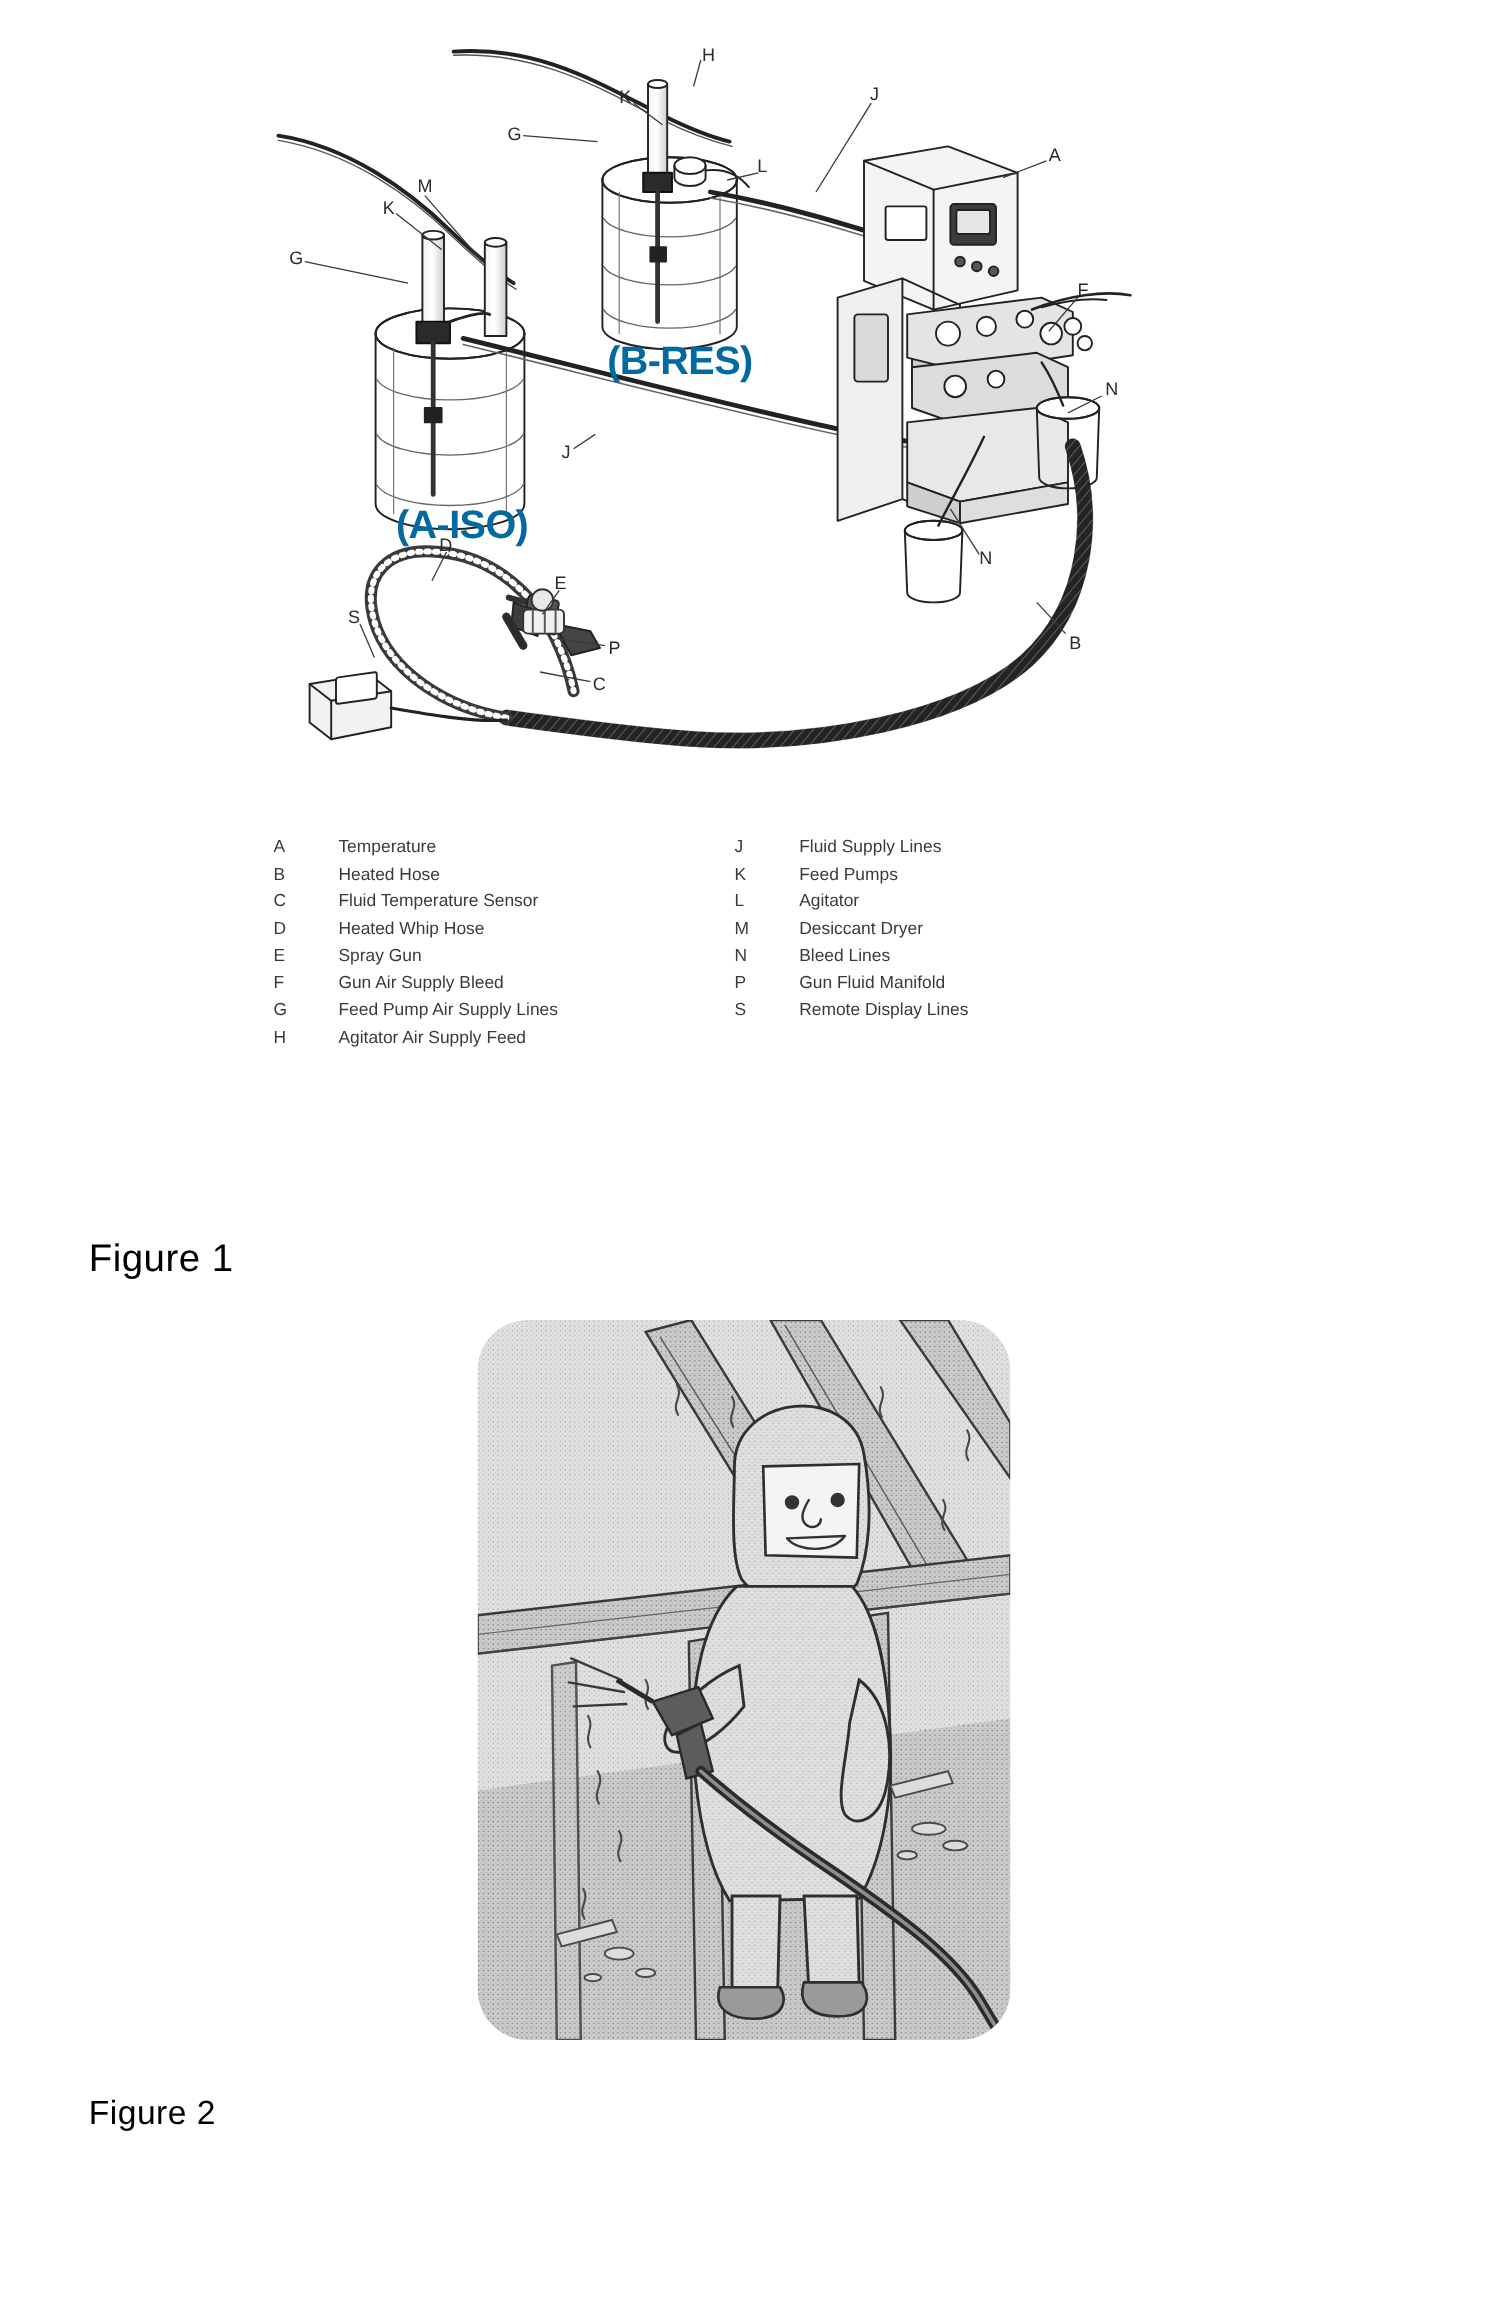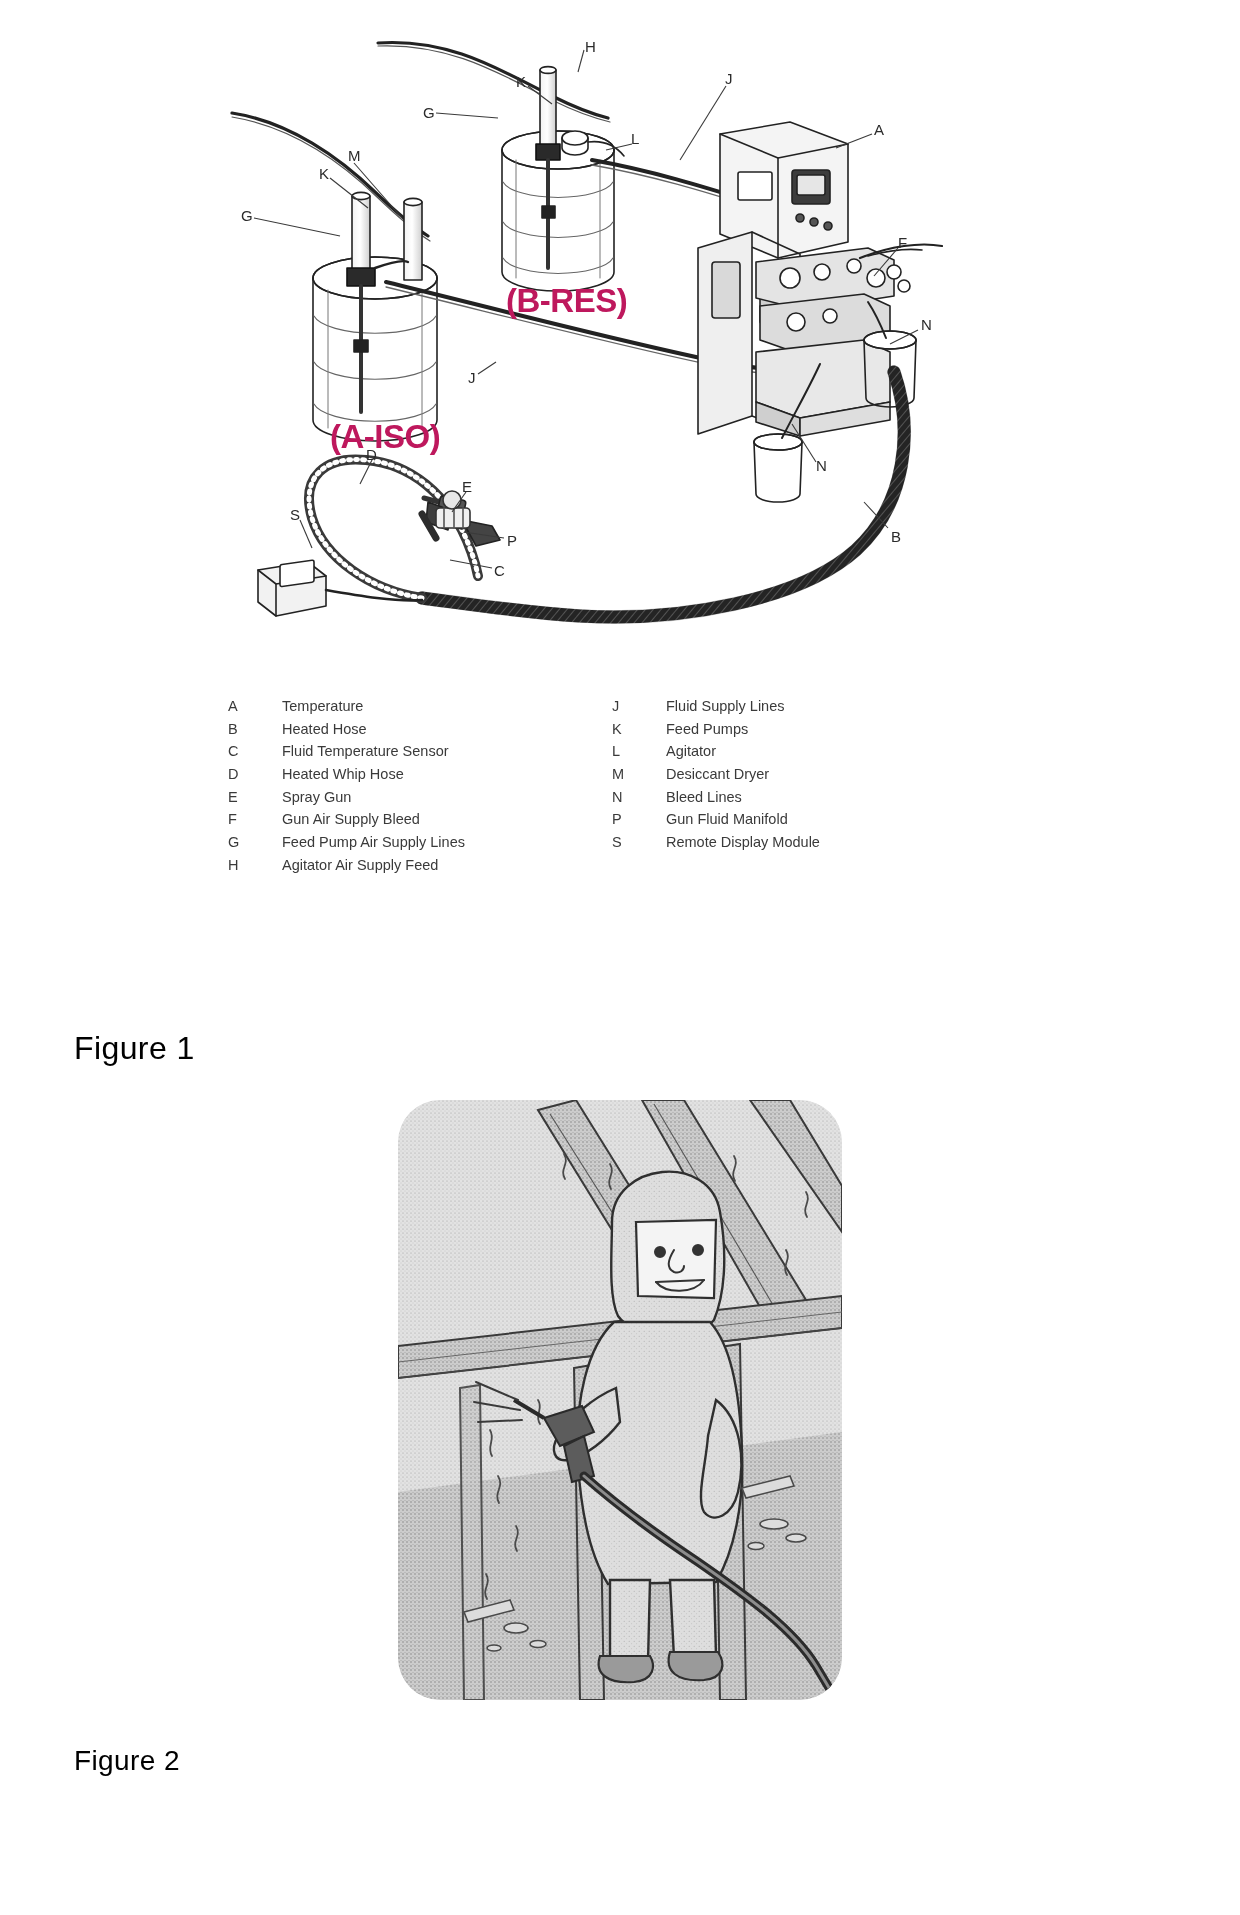--- a/index.html
+++ b/index.html
@@ -34,21 +34,21 @@
     width: 790px; height: 680px;
   }
   .svgwrap { display:block; }
 
   
   .drum-label {
     position: absolute;
     font-family: "Liberation Sans", sans-serif;
     font-weight: 700;
     font-size: 33px;
-    color: #be185d;
+    color: #0369a1;
     letter-spacing: -0.5px;
   }
   #label-bres { left: 506px; top: 279px; }
   #label-aiso { left: 330px; top: 392px; margin-top: 20px; }
 
   
   .callout {
     position: absolute;
     font-family: "Liberation Sans", sans-serif;
     font-size: 15px;
@@ -380,21 +380,21 @@
       <div class="legend-row">
         <span class="legend-key">N</span>
         <span class="legend-val">Bleed Lines</span>
       </div>
       <div class="legend-row">
         <span class="legend-key">P</span>
         <span class="legend-val">Gun Fluid Manifold</span>
       </div>
       <div class="legend-row">
         <span class="legend-key">S</span>
-        <span class="legend-val">Remote Display Module</span>
+        <span class="legend-val">Remote Display Lines</span>
       </div>
     </div>
 
   </div>
 </div>
 
 <div id="fig1-caption">Figure 1</div>
 
 <div id="figure2-block"></div>
 

